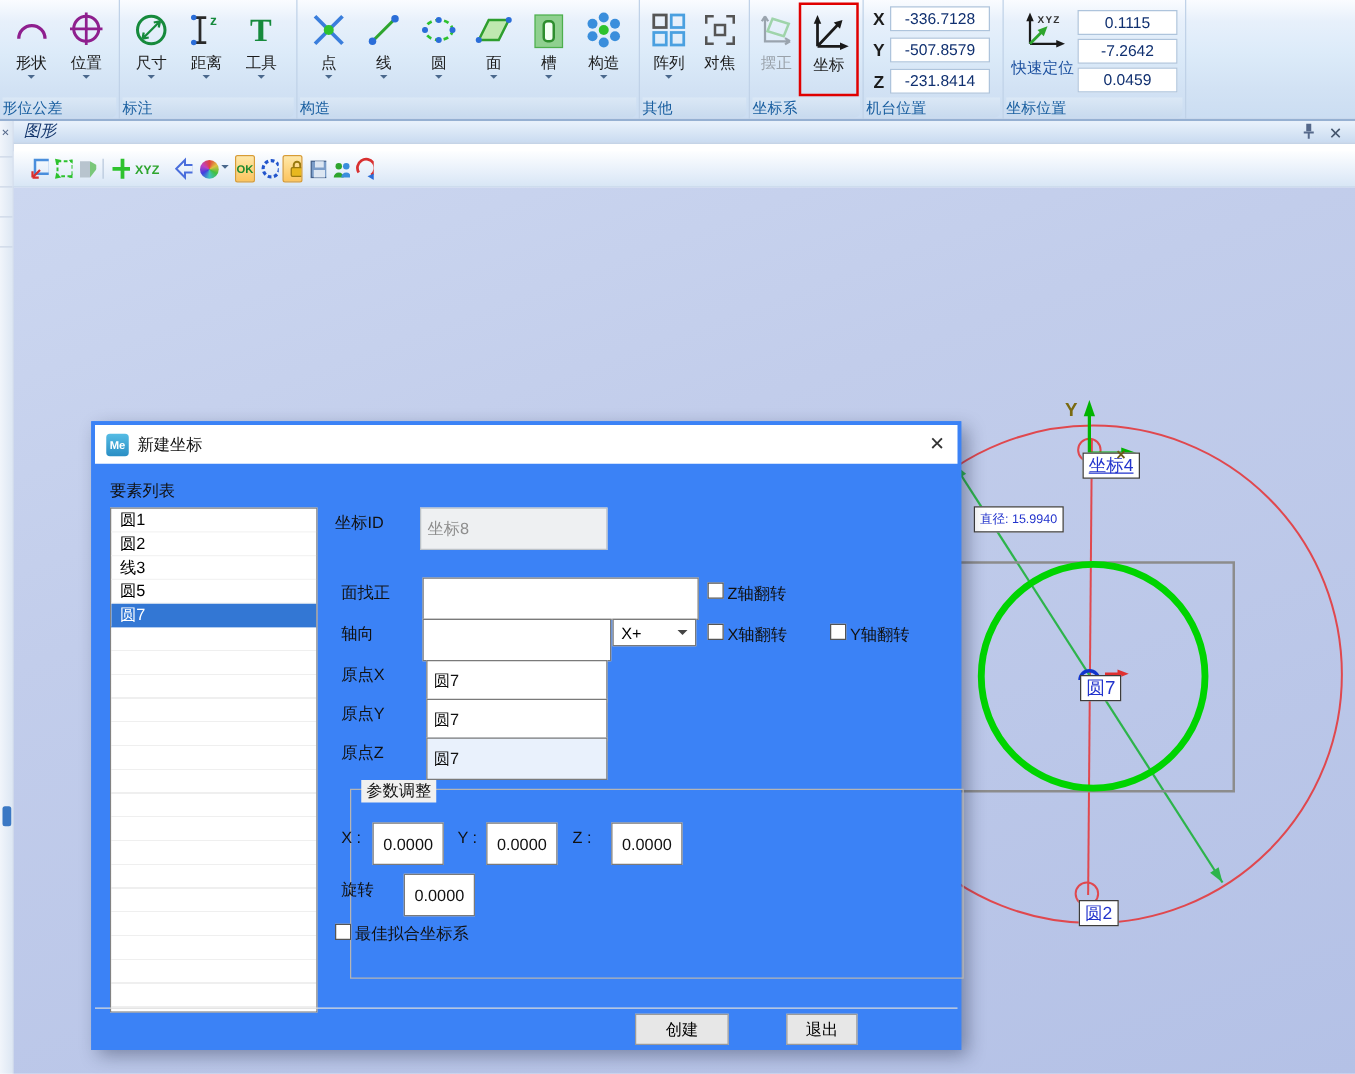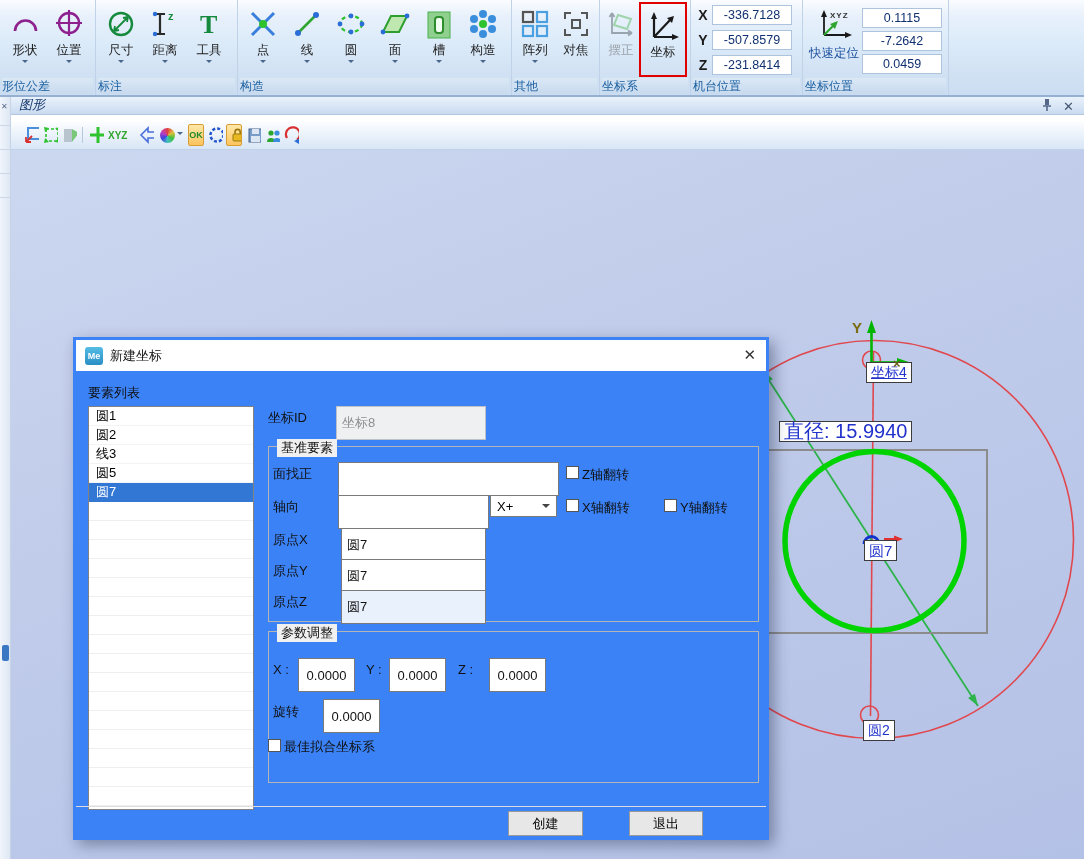--- a/index.html
+++ b/index.html
@@ -456,21 +456,21 @@
     <polygon points="910,362.5 897,358 897,367" fill="#00b400"></polygon>
     <text x="852" y="333" font-size="15" font-weight="bold" fill="#7a6a10">Y</text>
 
     <path d="M 864,544 A 7.5,7.5 0 1 1 879,544" fill="none" stroke="#1133cc" stroke-width="2.8"></path>
     <line x1="884" y1="539" x2="896" y2="539" stroke="#e03030" stroke-width="2"></line>
     <polygon points="903,539 894,535.5 894,542.5" fill="#e03030"></polygon>
   </svg>
 
   <div class="vlabel ul" style="left:855px; top:212px;">坐标4</div>
   <span class="xmark" style="left:882px; top:206px;">×</span>
-  <div class="vlabel" style="left:768px; top:271px; font-size:20px;">直径: 15.9940</div>
+  <div class="vlabel" style="left:768px; top:255px; font-size:10px;">直径: 15.9940</div>
   <div class="vlabel" style="left:853px; top:390px; font-size:15px;">圆7</div>
   <div class="vlabel" style="left:852px; top:570px;">圆2</div>
 </div>
 
 <div class="dialog">
   <div class="dtitle">
     <span class="meicon">Me</span>
     <span class="dtext">新建坐标</span>
     <span class="dclose">✕</span>
   </div>
@@ -482,23 +482,20 @@
     <div class="lrow">圆2</div>
     <div class="lrow">线3</div>
     <div class="lrow">圆5</div>
     <div class="lrow sel">圆7</div>
     <div class="lfill"></div>
   </div>
 
   <span class="dlabel" style="left:192px; top:69px;text-align:center;">坐标ID</span>
   <input class="din dis" style="left: 260px; top: 66px; width: 150px;" readonly="" value="坐标8">
 
-  <div class="grpbox" style="left:192px; top:106px; width:491px; height:176px;">
-    <span class="gcap">基准要素</span>
-  </div>
 
   <span class="dlabel" style="left:197px; top:125px;">面找正</span>
   <input class="din" style="left: 262px; top: 122px; width: 221px;" value="">
   <span class="cb" style="left:490px; top:126px;"></span>
   <span class="dlabel" style="left:506px; top:126px;">Z轴翻转</span>
 
   <span class="dlabel" style="left:197px; top:158px;">轴向</span>
   <input class="din" style="left: 262px; top: 155px; width: 151px;" value="">
   <div class="dsel" style="left:414px; top:155px;">
     <span>X+</span>
@@ -509,33 +506,33 @@
   <span class="cb" style="left:588px; top:159px;"></span>
   <span class="dlabel" style="left:604px; top:159px;">Y轴翻转</span>
 
   <span class="dlabel" style="left:197px; top:191px;">原点X</span>
   <input class="din" style="left: 265px; top: 188px; width: 145px;" value="圆7">
   <span class="dlabel" style="left:197px; top:222px;">原点Y</span>
   <input class="din" style="left: 265px; top: 219px; width: 145px;" value="圆7">
   <span class="dlabel" style="left:197px; top:253px;">原点Z</span>
   <input class="din focus" style="left: 265px; top: 250px; width: 145px;" value="圆7">
 
-  <div class="grpbox" style="left:192px; top:291px; width:491px; height:152px;padding-left:18px;">
+  <div class="grpbox" style="left:204px; top:291px; width:491px; height:152px;padding-left:18px;">
     <span class="gcap">参数调整</span>
   </div>
 
   <span class="dlabel" style="left:197px; top:322px;">X :</span>
   <input class="din ctr" style="left: 222px; top: 318px; width: 57px;" value="0.0000">
   <span class="dlabel" style="left:290px; top:322px;">Y :</span>
   <input class="din ctr" style="left: 313px; top: 318px; width: 57px;" value="0.0000">
   <span class="dlabel" style="left:382px; top:322px;">Z :</span>
   <input class="din ctr" style="left: 413px; top: 318px; width: 57px;" value="0.0000">
 
   <span class="dlabel" style="left:197px; top:363px;">旋转</span>
   <input class="din ctr" style="left: 247px; top: 359px; width: 57px;" value="0.0000">
 
   <span class="cb" style="left:192px; top:399px;"></span>
   <span class="dlabel" style="left:208px; top:398px;">最佳拟合坐标系</span>
 
   <div class="dsep"></div>
   <div class="dbtn" style="left:432px; top:471px;">创建</div>
-  <div class="dbtn" style="left:553px; top:471px; width:74px;">退出</div>
+  <div class="dbtn" style="left:553px; top:471px; width:57px;">退出</div>
 </div>
 
 </body></html>

